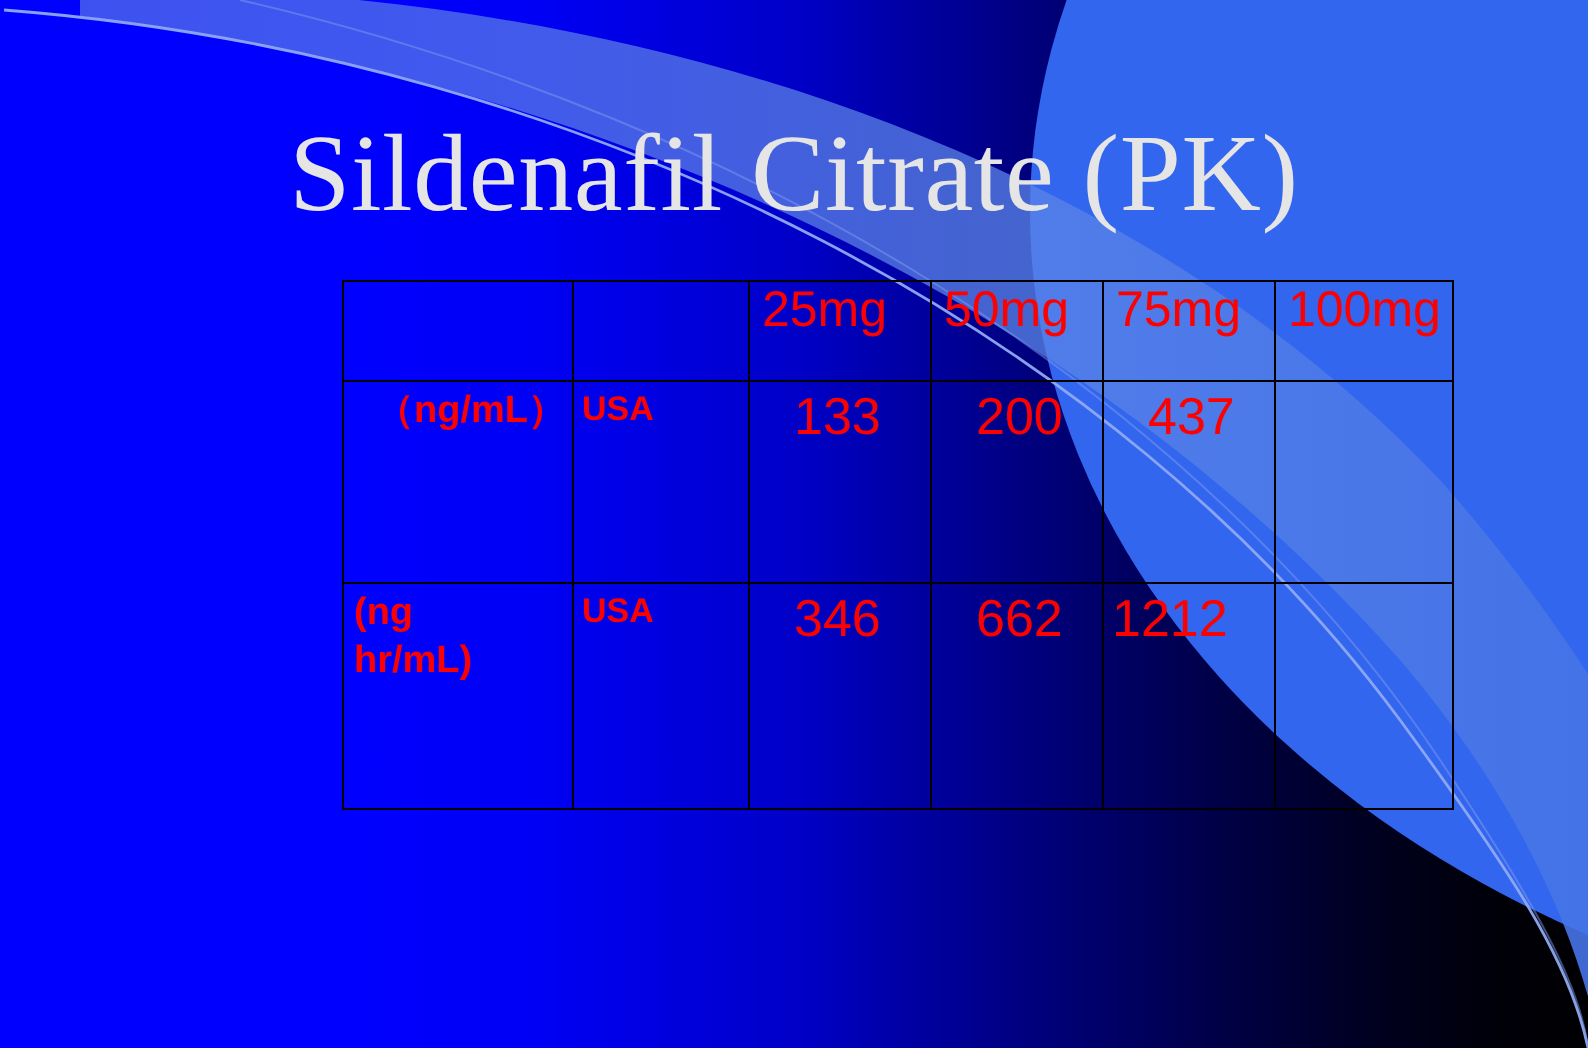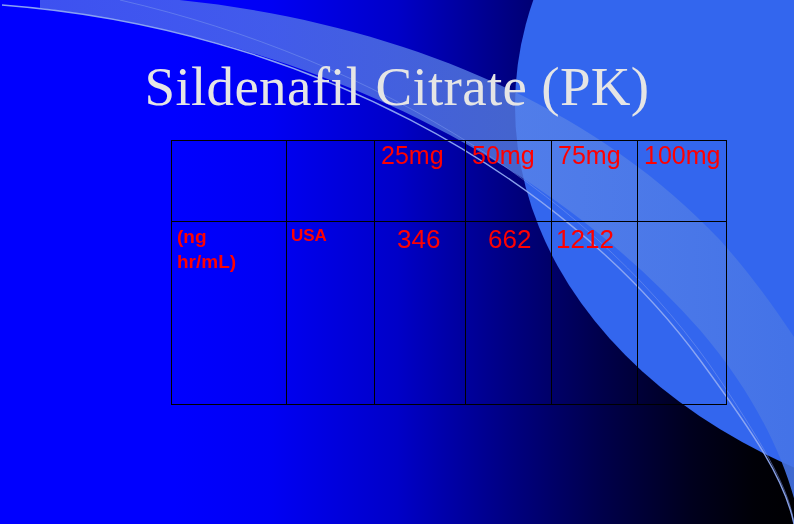--- a/index.html
+++ b/index.html
@@ -197,20 +197,40 @@
         </td>
         <td class="hdr-dose">
           <div class="cell-inner">75mg</div>
         </td>
         <td class="hdr-dose">
           <div class="cell-inner">100mg</div>
         </td>
       </tr>
 
 
+      <tr style="height:58px">
+        <td class="param-sub param-sub-indent">
+          <div class="cell-inner">（ng/mL）</div>
+        </td>
+        <td class="region">
+          <div class="cell-inner">USA</div>
+        </td>
+        <td class="num">
+          <div class="cell-inner">133</div>
+        </td>
+        <td class="num">
+          <div class="cell-inner">200</div>
+        </td>
+        <td class="num">
+          <div class="cell-inner">437</div>
+        </td>
+        <td class="num">
+          <div class="cell-inner"></div>
+        </td>
+      </tr>
 
 
       <tr style="height:65px">
         <td class="param-sub">
           <div class="cell-inner"><span>(ng</span><span class="unit-dot">·</span><br><span>hr/mL)</span></div>
         </td>
         <td class="region">
           <div class="cell-inner">USA</div>
         </td>
         <td class="num">

